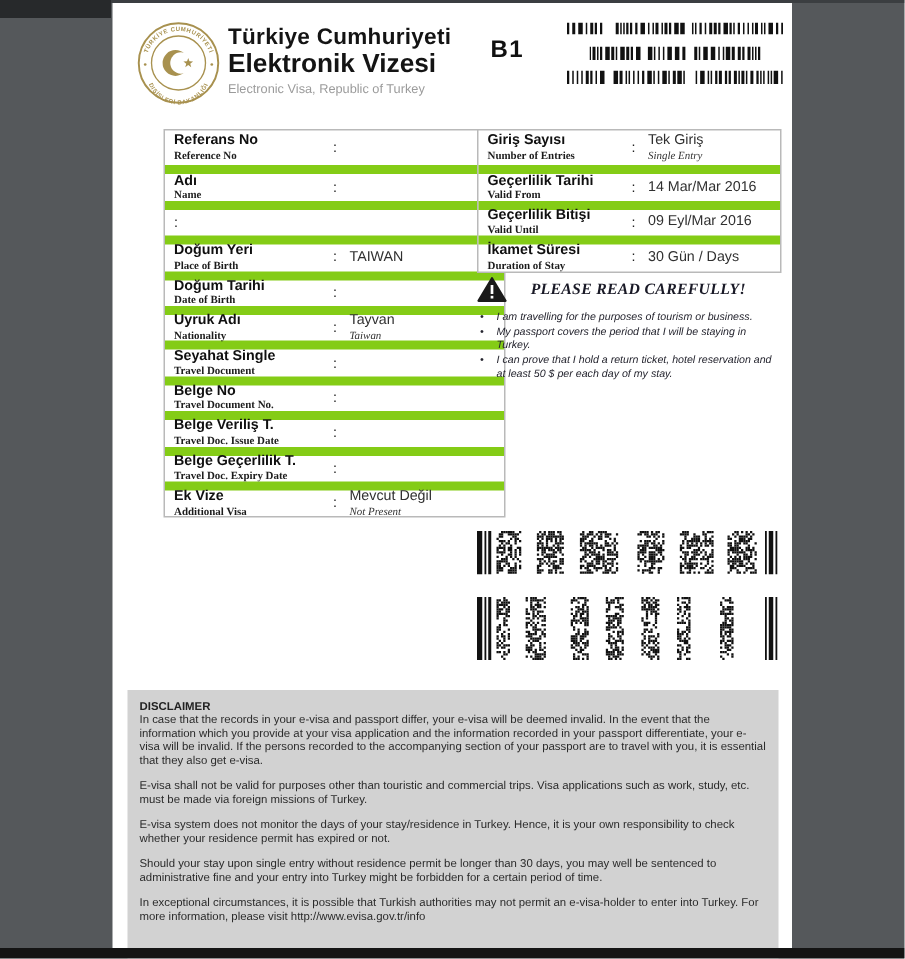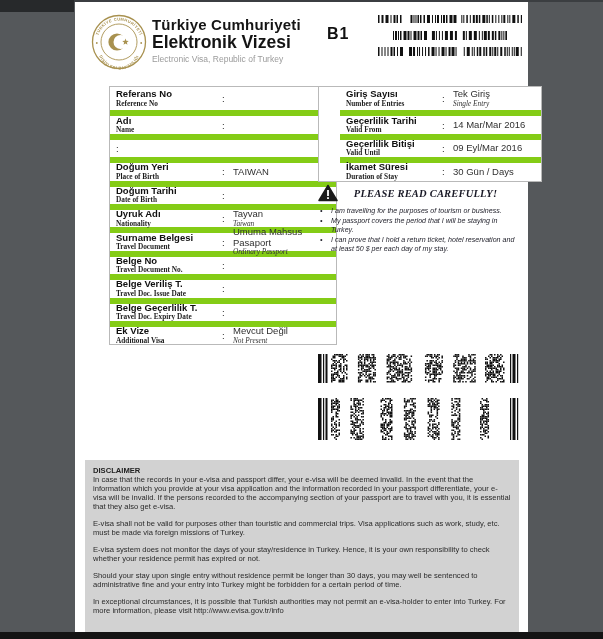--- a/index.html
+++ b/index.html
@@ -17,21 +17,21 @@
   .t1{font-size:15px;font-weight:bold;color:#141414;line-height:17px;letter-spacing:.2px;}
   .t2{font-size:17.5px;font-weight:bold;color:#141414;line-height:19px;}
   .t3{font-size:8.5px;color:#9b9b9b;margin-top:2px;}
   .visa-type{position:absolute;left:252px;top:23px;font-size:16px;font-weight:bold;color:#111;letter-spacing:1px;}
   .bc1d{position:absolute;left:303px;top:11px;width:144px;height:50px;}
   .bc1d svg{position:absolute;}
 
   
   .tbl{position:absolute;border:1px solid #b9b9b9;background:#fff;}
   #left-table{left:10px;top:84px;width:226px;margin-left:24px;}
-  #right-table{left:243px;top:84px;width:201px;padding-left:21px;}
+  #right-table{left:243px;top:84px;width:201px;}
   .frow{display:flex;align-items:center;box-sizing:border-box;height:23.4px;padding-left:6px;}
   .frow + .frow{border-top:6px solid #84cc16;}
   .fl{width:106px;}
   #right-table .fl{width:96px;}
   .lab{font-size:9.5px;font-weight:bold;color:#101010;line-height:10.5px;}
   .sub{font-size:7.3px;font-weight:bold;font-family:"Liberation Serif",serif;color:#1c1c1c;line-height:8.5px;}
   .colon{width:11px;font-size:9.5px;color:#222;}
   .fv{flex:1;}
   .val{font-size:9.5px;color:#303030;line-height:10.5px;}
   .vsub{font-size:7.3px;font-style:italic;font-family:"Liberation Serif",serif;color:#333;line-height:8.5px;}
@@ -270,28 +270,24 @@
             <div class="sub">Nationality</div>
           </div>
           <div class="colon">:</div>
           <div class="fv">
             <div class="val">Tayvan</div>
             <div class="vsub">Taiwan</div>
           </div>
         </div>
         <div class="frow">
           <div class="fl">
-            <div class="lab">Surname Belgesi</div>
+            <div class="lab">Seyahat Single</div>
             <div class="sub">Travel Document</div>
           </div>
           <div class="colon">:</div>
-          <div class="fv">
-            <div class="val">Umuma Mahsus Pasaport</div>
-            <div class="vsub">Ordinary Passport</div>
-          </div>
         </div>
         <div class="frow">
           <div class="fl">
             <div class="lab">Belge No</div>
             <div class="sub">Travel Document No.</div>
           </div>
           <div class="colon">:</div>
           <div class="fv">
             <div class="val"></div>
           </div>

